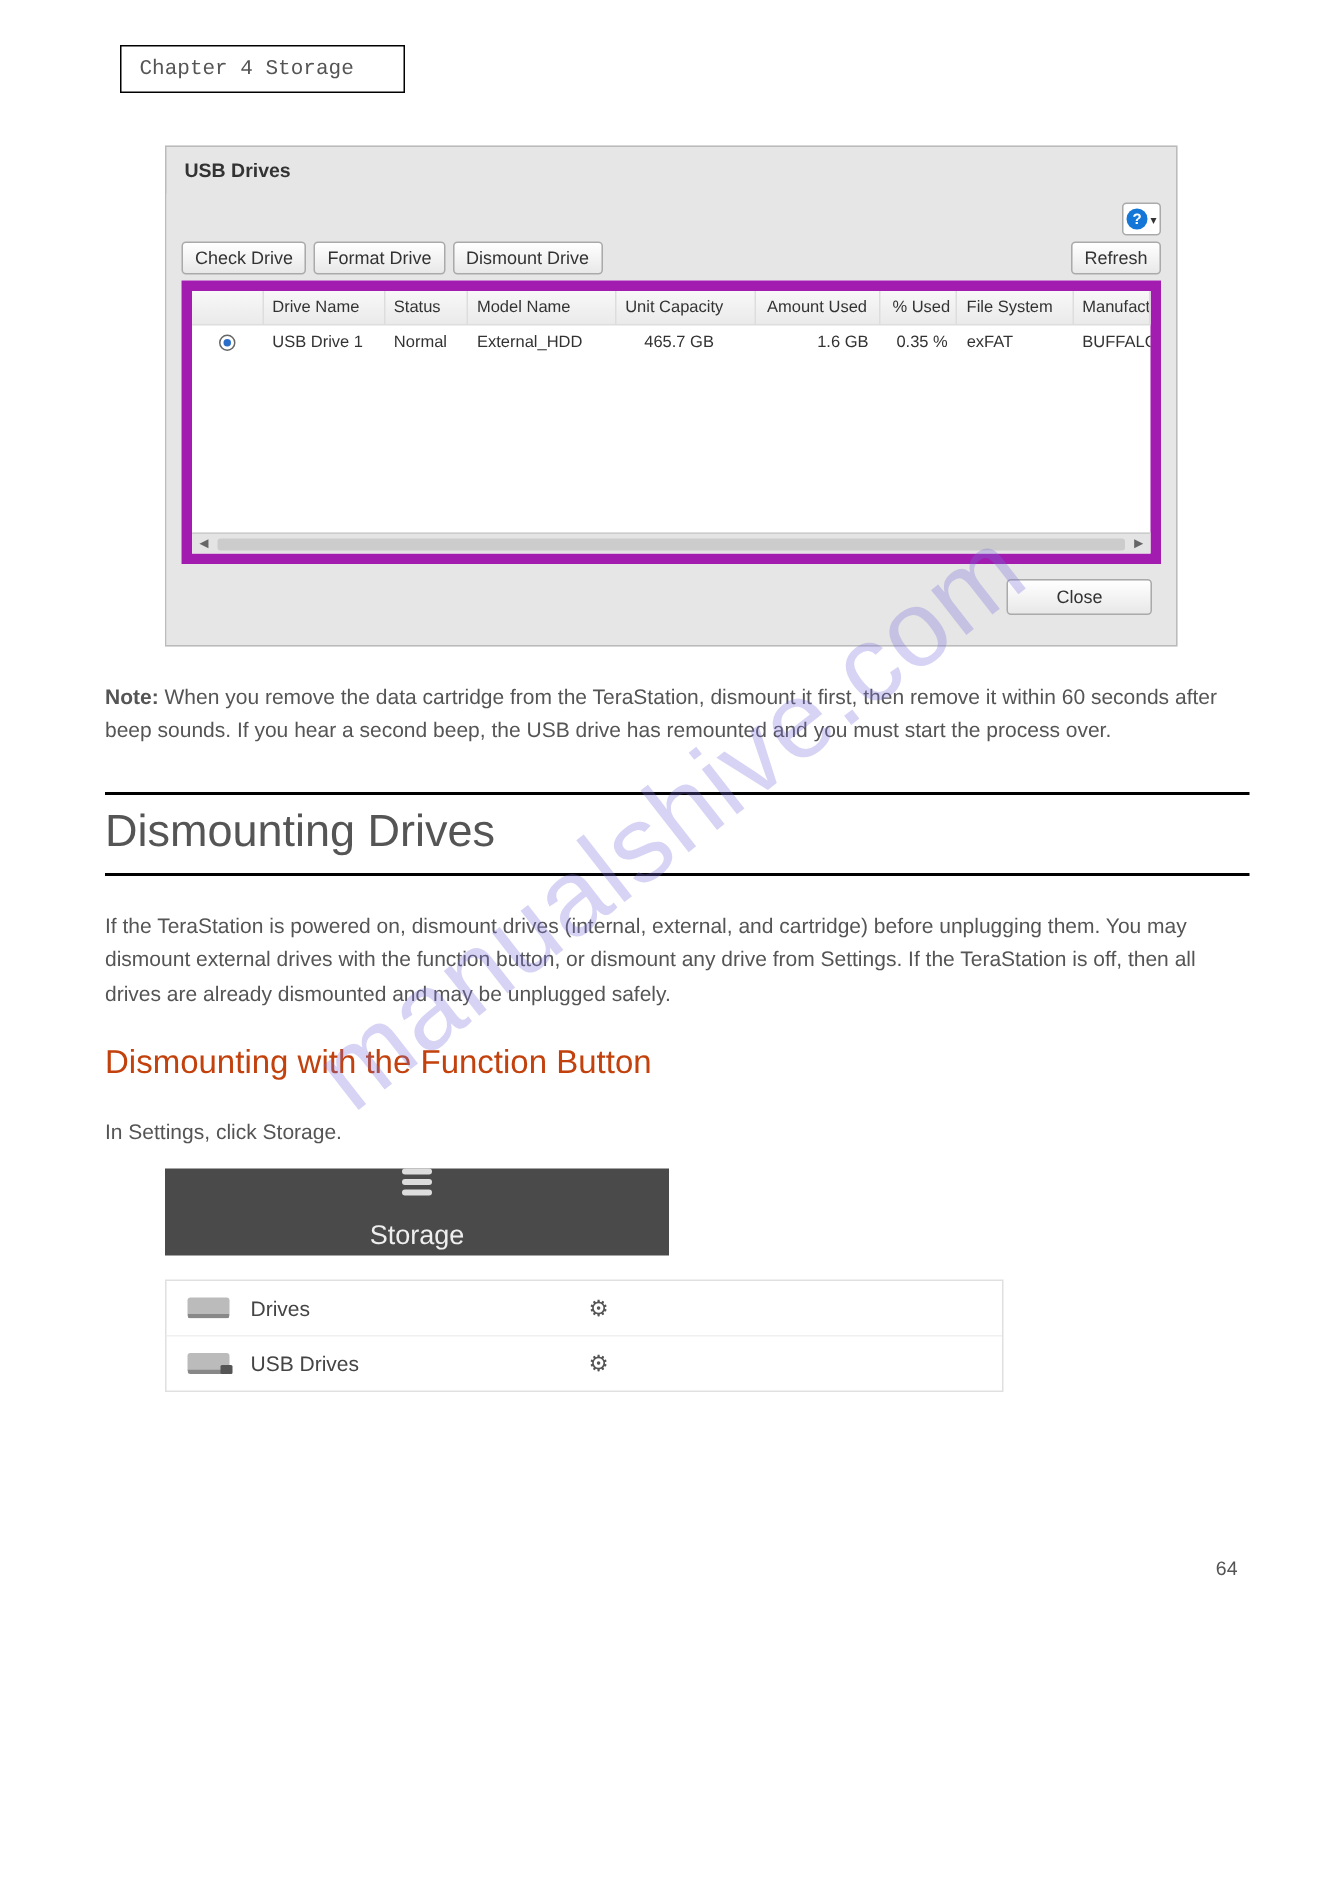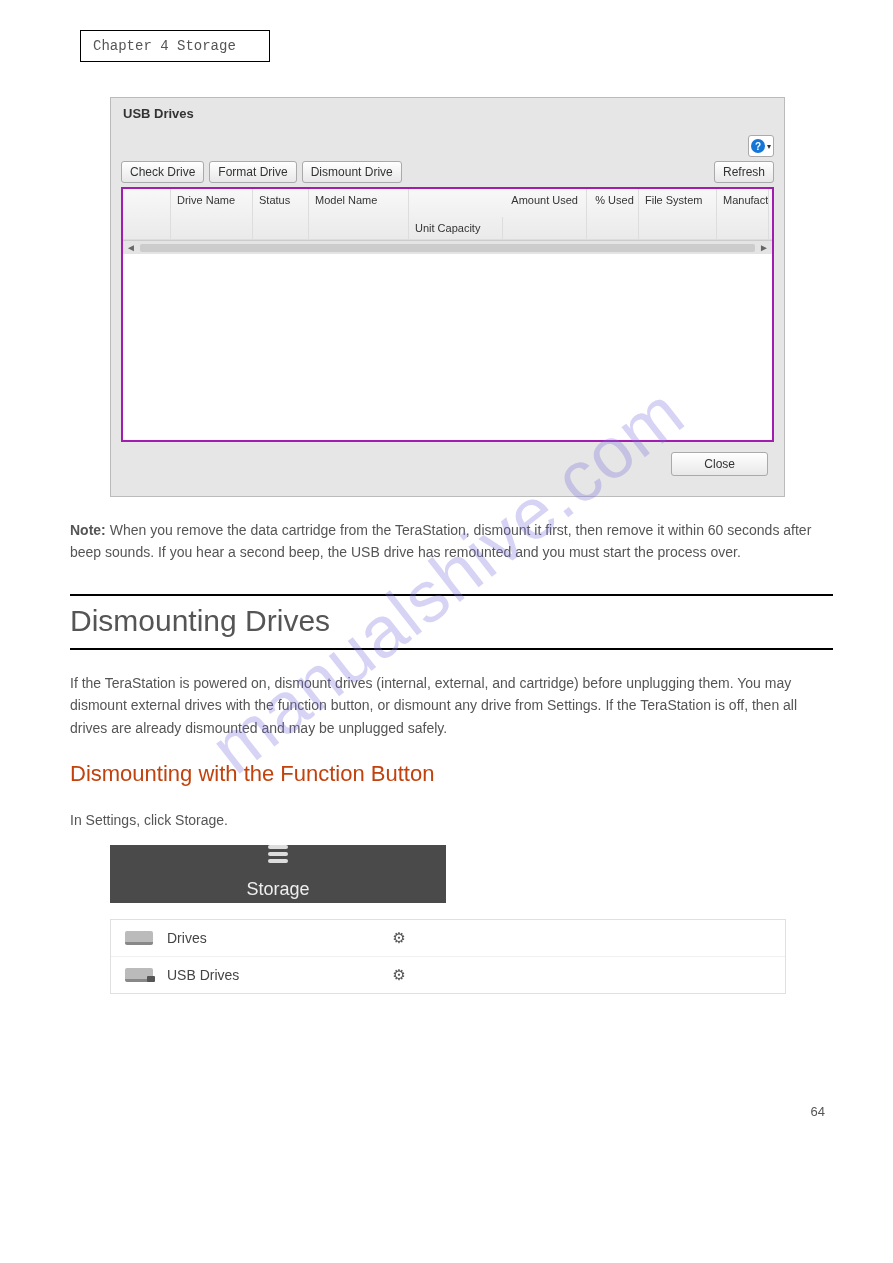--- a/index.html
+++ b/index.html
@@ -72,23 +72,23 @@
     border-radius: 3px;
     padding: 3px 8px;
     font-size: 12px;
     color: #333;
     cursor: pointer;
     white-space: nowrap;
   }
   .btn-row { display: flex; gap: 5px; align-items: center; }
   .btn-row .right { margin-left: auto; }
   .grid {
-    border: 2px solid #a21caf;
+    border: 7px solid #a21caf;
     background: #fff;
-    height: 255px;
+    height: 189px;
     display: flex; flex-direction: column;
     margin-top: 4px;
   }
   .grid-header {
     display: flex;
     background: linear-gradient(#f8f8f8, #eaeaea);
     border-bottom: 1px solid #ddd;
     font-size: 11px;
     color: #333;
   }
@@ -103,21 +103,21 @@
     display: flex;
     font-size: 11px;
     color: #333;
     padding: 5px 0;
   }
   .gb-cell { padding: 0 6px; white-space: nowrap; overflow: hidden; }
   .col0 { width: 48px; text-align: center; }
   .col1 { width: 82px; }
   .col2 { width: 56px; }
   .col3 { width: 100px; }
-  .col4 { width: 94px; text-align: right; padding-right: 28px; margin-top: 28px; }
+  .col4 { width: 94px; text-align: right; padding-right: 28px; }
   .col5 { width: 84px; text-align: right; padding-right: 8px; }
   .col6 { width: 52px; text-align: center; padding-right: 2px; }
   .col7 { width: 78px; }
   .col8 { width: 52px; }
   .radio {
     width: 11px; height: 11px;
     border: 1px solid #666;
     border-radius: 50%;
     display: inline-flex;
     align-items: center; justify-content: center;
@@ -170,21 +170,21 @@
   }
   .storage-icon {
     display: flex; flex-direction: column; gap: 3px;
   }
   .storage-icon div {
     width: 20px; height: 4px;
     border-radius: 2px; background: #ddd;
   }
   .storage-label { font-size: 18px; }
   .settings-list {
-    width: 676px;
+    width: 559px;
     margin-left: 40px;
     margin-top: 16px;
     border: 1px solid #e0e0e0;
   }
   .settings-row {
     display: flex; align-items: center;
     padding: 10px 14px;
     gap: 14px;
     border-top: 1px solid #f0f0f0;
   }
@@ -262,20 +262,37 @@
           <div class="gh-cell col0"></div>
           <div class="gh-cell col1">Drive Name</div>
           <div class="gh-cell col2">Status</div>
           <div class="gh-cell col3">Model Name</div>
           <div class="gh-cell col4">Unit Capacity</div>
           <div class="gh-cell col5">Amount Used</div>
           <div class="gh-cell col6">% Used</div>
           <div class="gh-cell col7">File System</div>
           <div class="gh-cell col8">Manufact</div>
         </div>
+        <div class="grid-body">
+          <div class="grid-row">
+            <div class="gb-cell col0">
+              <span class="radio">
+                  <span class="dot"></span>
+                </span>
+            </div>
+            <div class="gb-cell col1">USB Drive 1</div>
+            <div class="gb-cell col2">Normal</div>
+            <div class="gb-cell col3">External_HDD</div>
+            <div class="gb-cell col4">465.7 GB</div>
+            <div class="gb-cell col5">1.6 GB</div>
+            <div class="gb-cell col6">0.35 %</div>
+            <div class="gb-cell col7">exFAT</div>
+            <div class="gb-cell col8">BUFFALO</div>
+          </div>
+        </div>
         <div class="grid-scroll">
           <span>◄</span>
             <div class="bar"></div>
             <span>►</span>
         </div>
       </div>
       <div class="win-footer">
         <div class="close-btn">Close</div>
       </div>
     </div>

